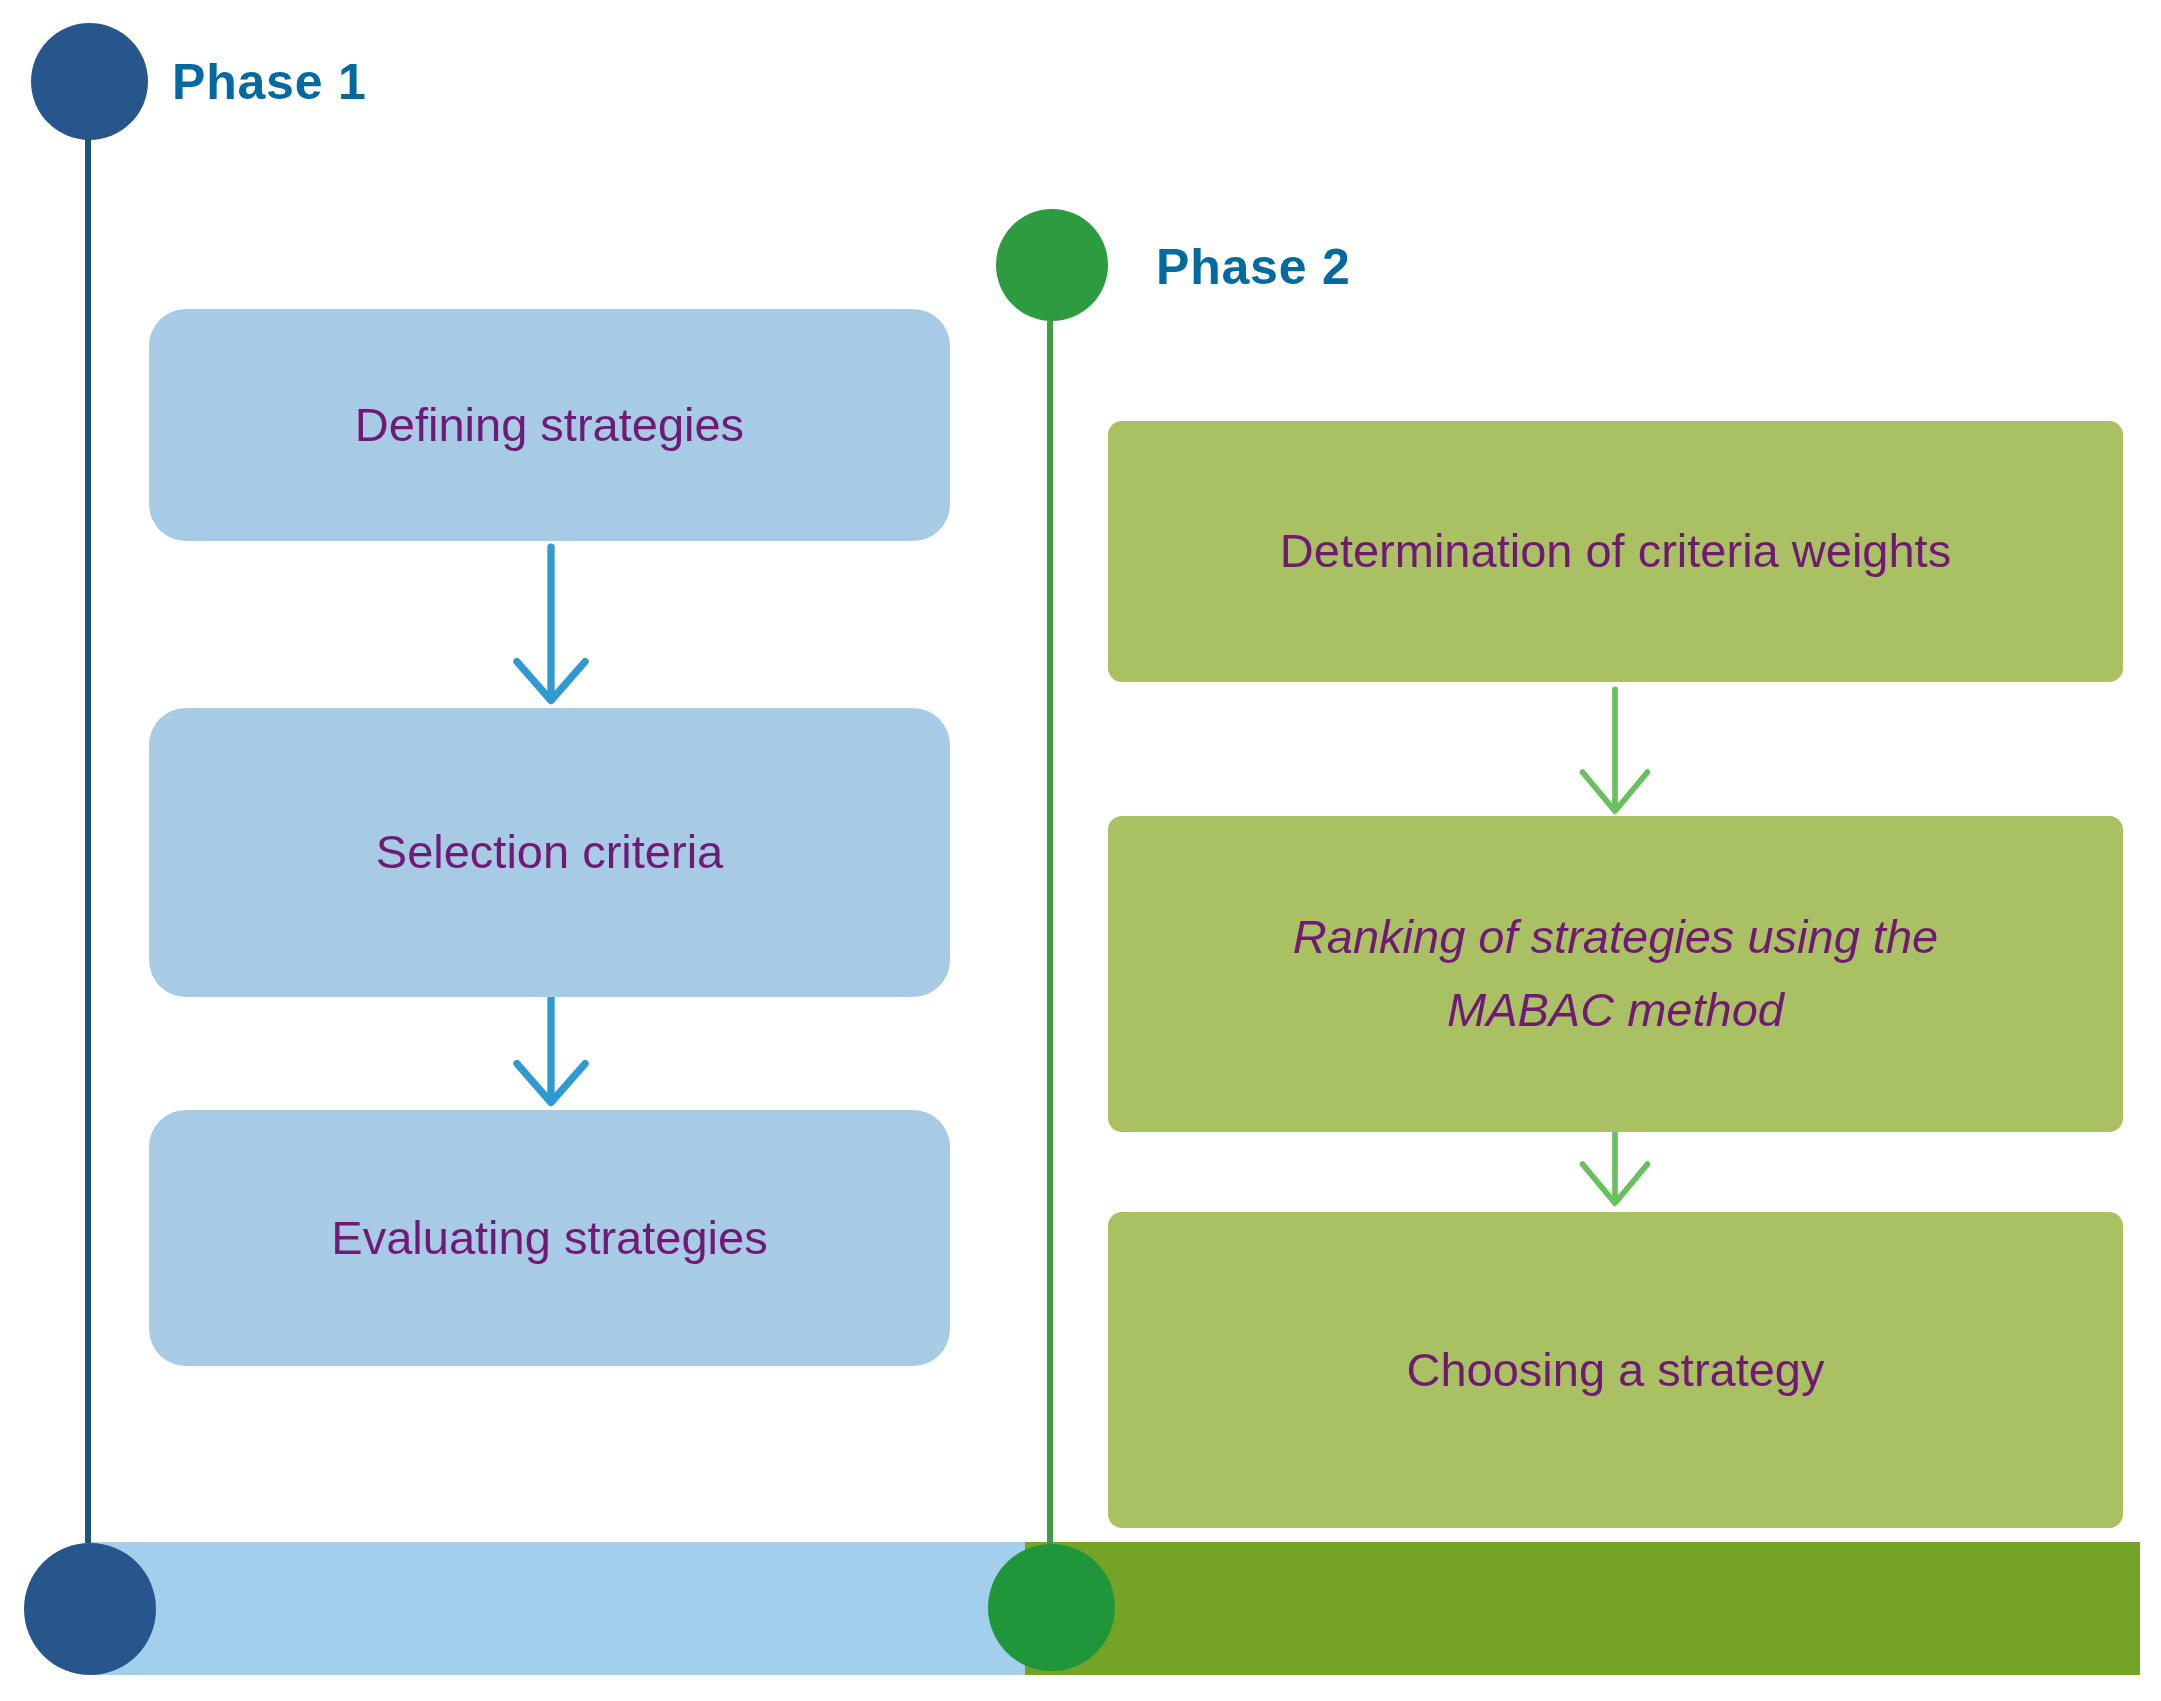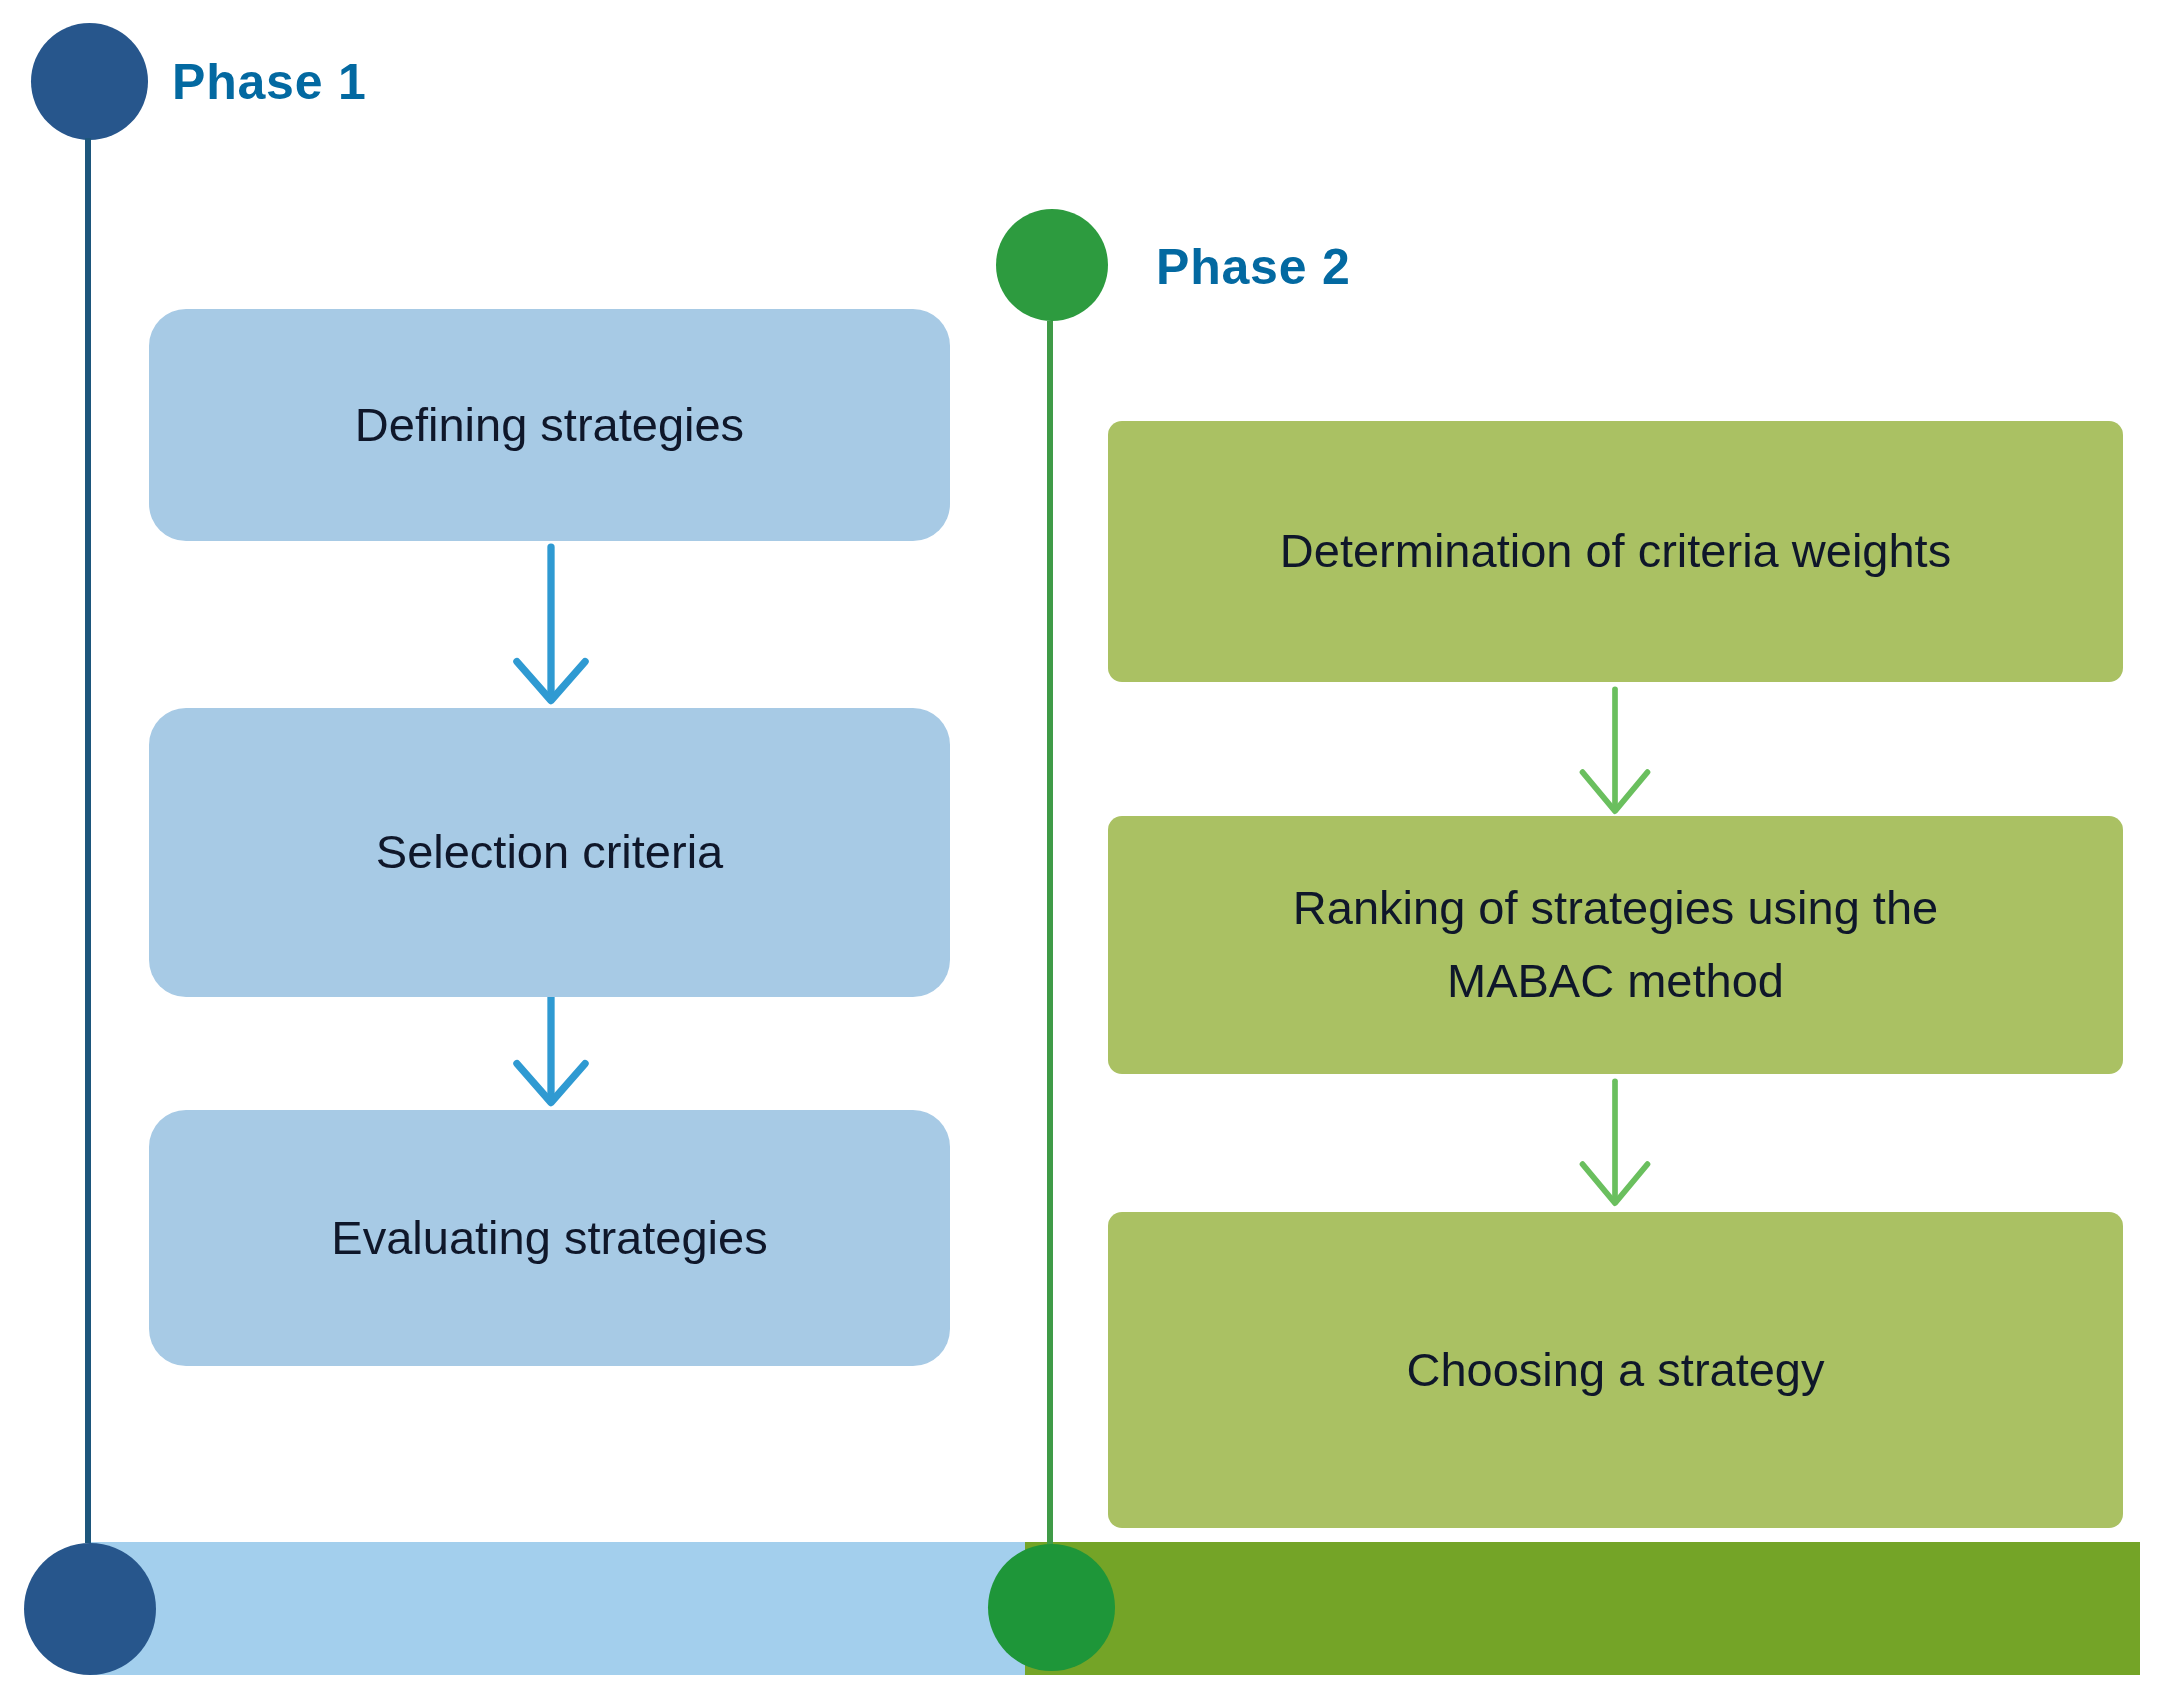--- a/index.html
+++ b/index.html
@@ -35,21 +35,21 @@
   .vline { width: 5.7px; z-index: 1; }
   .vline.p1 { left: 85px;  top: 138px; height: 1405px; background: #1d567c; }
   .vline.p2 { left: 1047px; top: 321px; height: 1223px; background: #3f9b47; }
 
   
   .step {
     display: flex;
     align-items: center;
     justify-content: center;
     text-align: center;
-    color: #0f172a;
+    color: #701a75;
     font-size: 47px;
     line-height: 1.55;
     z-index: 2;
   }
   .step.blue {
     left: 149px;
     width: 801px;
     background: #a7cae5;
     border-radius: 37px;
   }
@@ -57,21 +57,21 @@
     left: 1108px;
     width: 1015px;
     background: #aac163;
     border-radius: 14px;
   }
   .step .txt { max-width: 757px; }
   .step.b1 { top: 309px;  height: 232px; }
   .step.b2 { top: 708px;  height: 289px; }
   .step.b3 { top: 1110px; height: 256px; }
   .step.g1 { top: 421px;  height: 261px; }
-  .step.g2 { top: 816px; height: 258px; }
+  .step.g2 { top: 816px; height: 316px; font-style: italic; }
   .step.g3 { top: 1212px; height: 316px; }
 
   
   svg.arrow { display: block; z-index: 1; }
   .arrow path { fill: none; stroke-linecap: round; stroke-linejoin: round; }
   .arrow.blue path  { stroke: #2f9ad2; stroke-width: 9; }
   .arrow.green path { stroke: #6abf5e; stroke-width: 7; }
   .arrow.ba1 { left: 486px;  top: 543px; }
   .arrow.ba2 { left: 486px;  top: 950px; }
   .arrow.ga1 { left: 1550px; top: 686px; }

